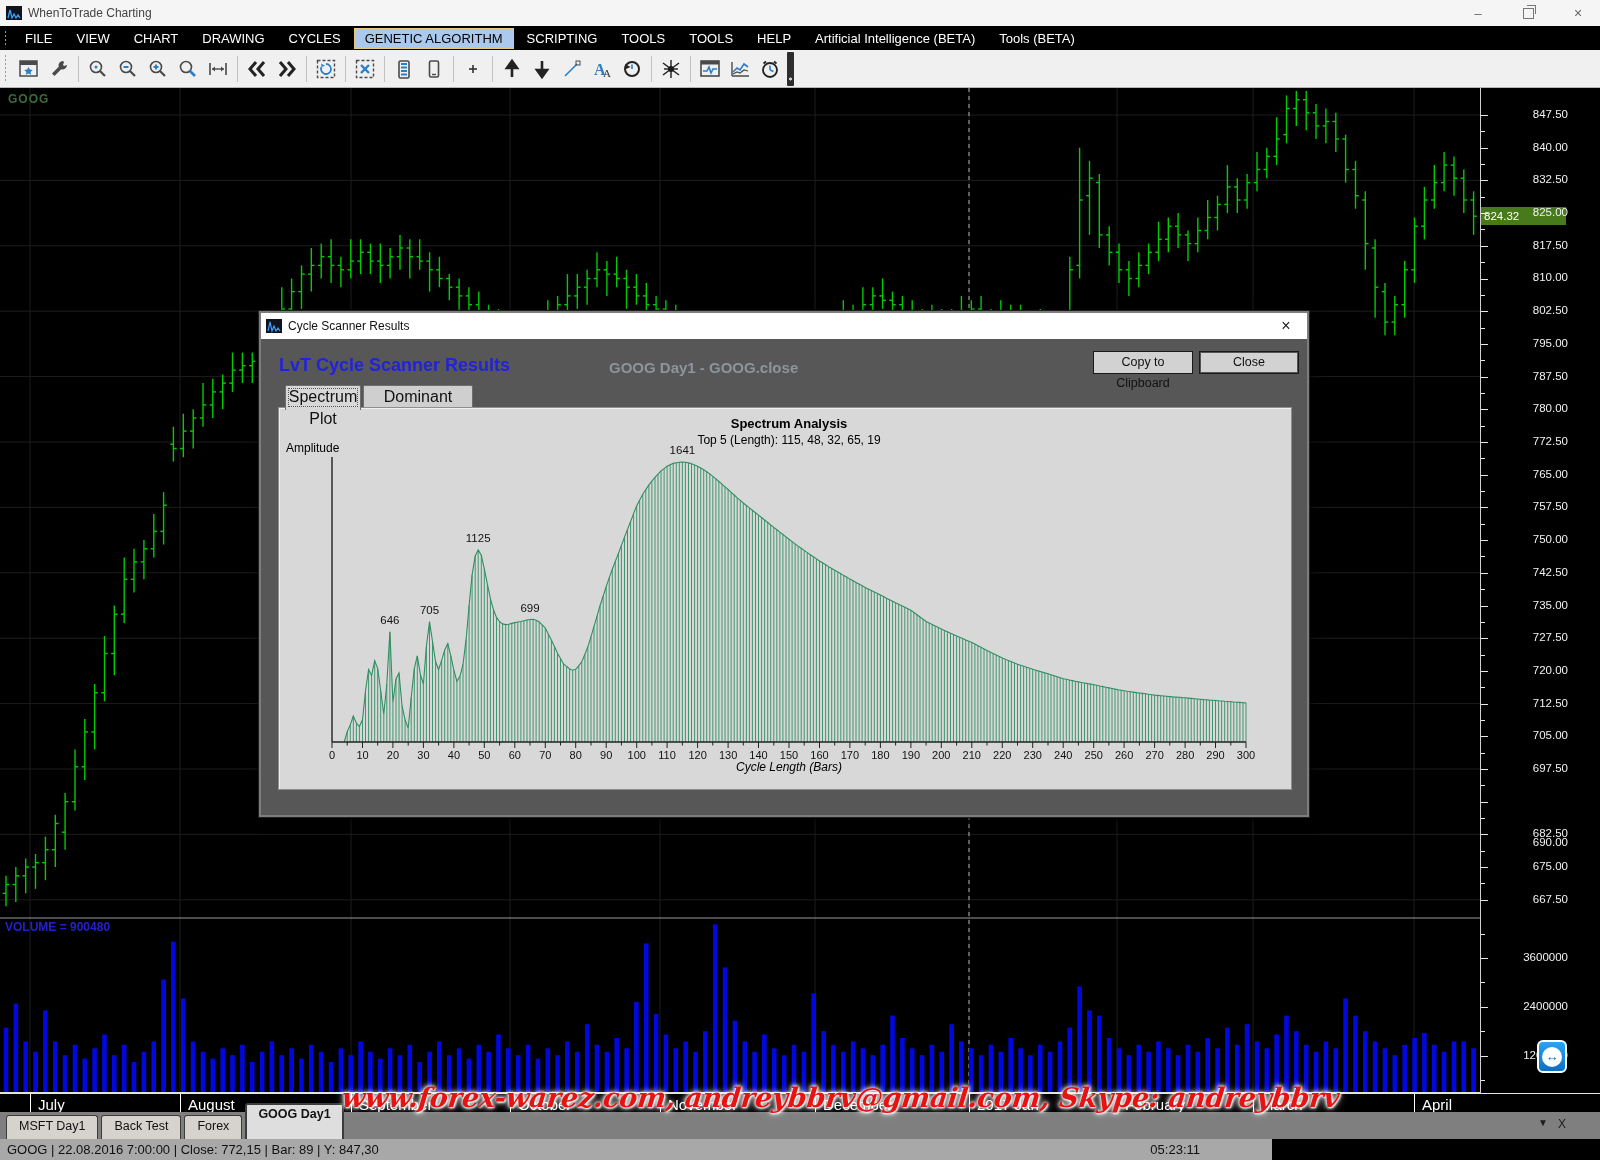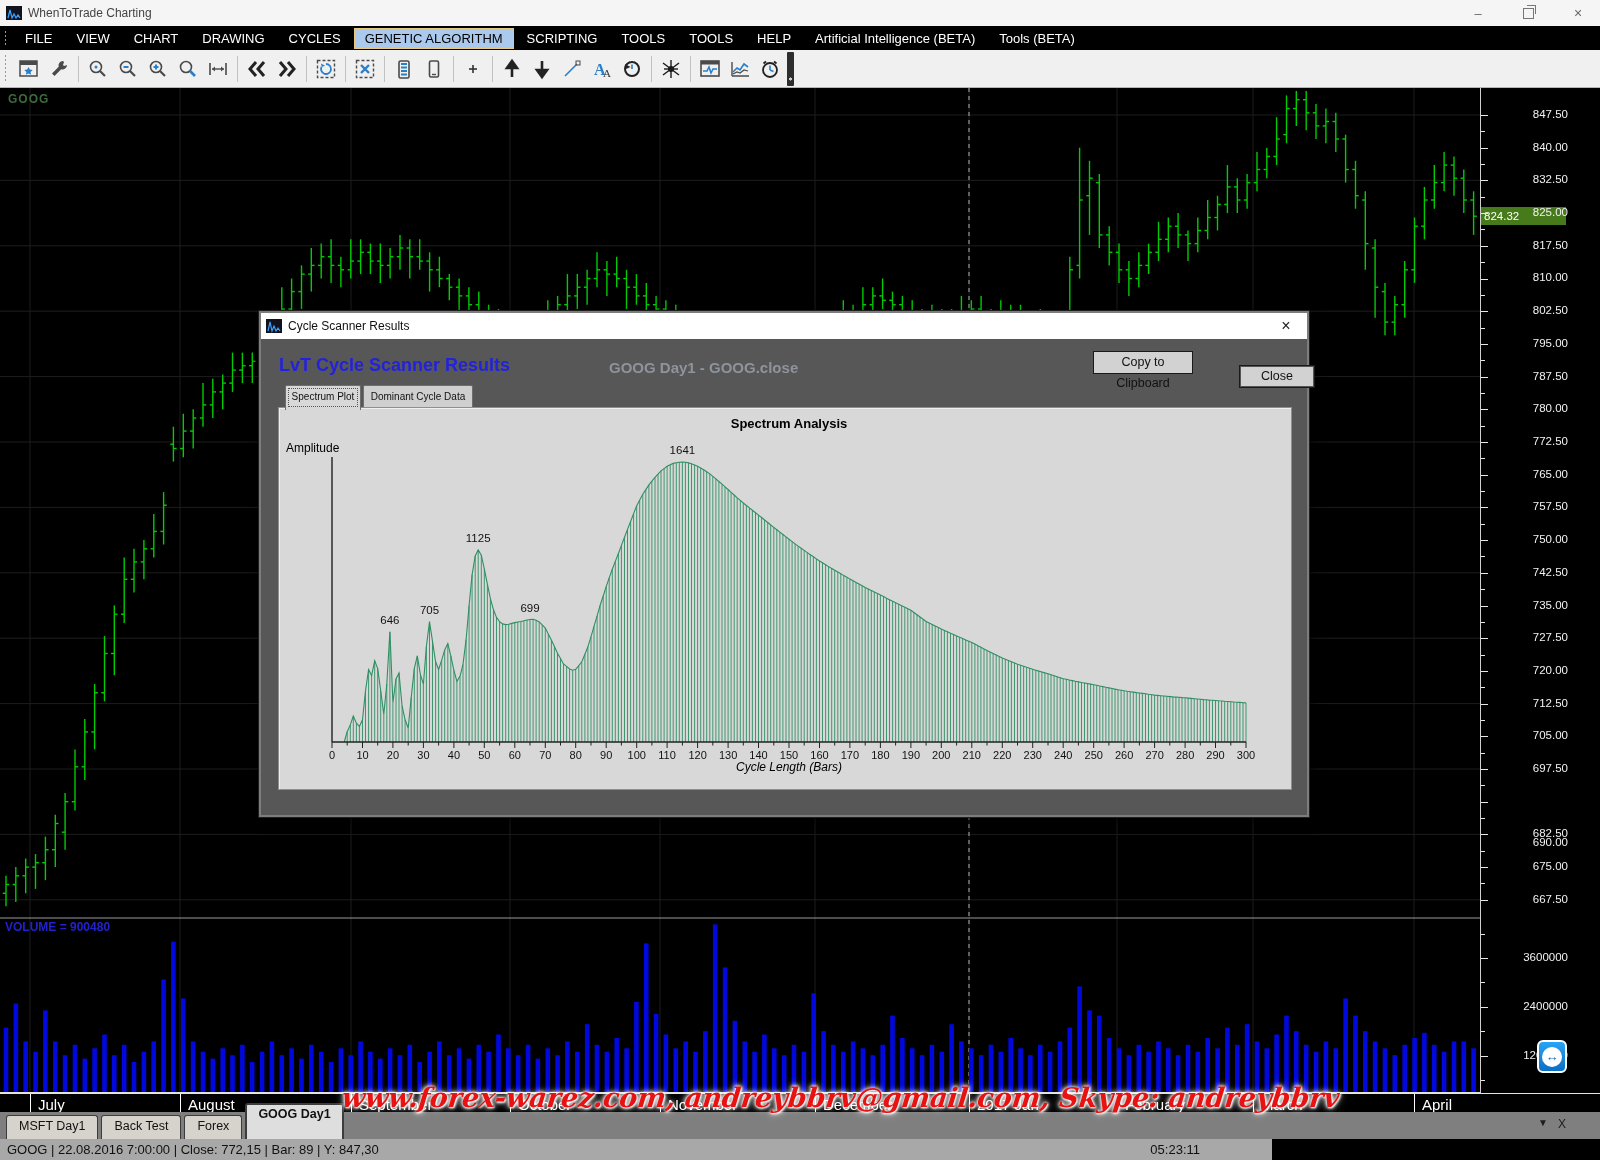--- a/index.html
+++ b/index.html
@@ -68,23 +68,23 @@
      box-shadow:inset 0 0 0 2px #7d7d7d,3px 4px 10px rgba(0,0,0,.6);box-sizing:border-box;z-index:30;}
   #dlg-titlebar{position:absolute;left:2px;top:2px;right:2px;height:26px;background:#fff;display:flex;align-items:center;}
   #dlg-title{font-size:12px;color:#111;margin-left:6px;}
   #dlg-close{position:absolute;right:10px;top:2px;width:22px;height:22px;display:flex;align-items:center;justify-content:center;
      color:#222;font-size:16px;}
   #dlg-heading{position:absolute;left:20px;top:44px;font-size:18px;font-weight:bold;color:#2222dd;}
   #dlg-subtitle{position:absolute;left:350px;top:48px;font-size:15px;font-weight:bold;color:#8e949b;}
   .dlg-btn{position:absolute;top:40px;height:23px;background:#d2d2d2;border:1px solid #1a1a1a;
      font-size:12.5px;color:#111;text-align:center;line-height:21px;box-sizing:border-box;}
   #btn-copy{left:834px;width:100px;}
-  #btn-close{left:980px;width:76px;border-width:1px;box-shadow:inset 0 0 0 1px #555;margin-top:14px;}
+  #btn-close{left:940px;width:100px;border-width:1px;box-shadow:inset 0 0 0 1px #555;}
   .dlg-tab{position:absolute;top:74px;height:23px;background:#cfcfcf;border:1px solid #6e6e6e;border-bottom:none;
-     border-radius:2px 2px 0 0;font-size:10px;color:#111;text-align:center;line-height:22px;box-sizing:border-box;}
+     border-radius:2px 2px 0 0;font-size:16px;color:#111;text-align:center;line-height:22px;box-sizing:border-box;}
   #tab-spectrum{left:26px;width:76px;background:#d8d8d8;z-index:2;height:25px;outline:1px dotted #555;outline-offset:-4px;}
   #tab-dominant{left:104px;width:110px;}
   #dlg-panel{position:absolute;left:19px;top:96px;width:1014px;height:383px;background:#d8d8d8;
      border:1px solid #8f8f8f;box-shadow:1px 1px 0 #efefef inset;box-sizing:border-box;}
   #spec-title{position:absolute;left:53px;top:8px;width:914px;text-align:center;font-size:13px;font-weight:bold;color:#000;}
   #spec-subtitle{position:absolute;left:53px;top:25px;width:914px;text-align:center;font-size:12px;color:#000;}
   #spec-ylabel{position:absolute;left:7px;top:33px;font-size:12px;color:#000;}
   #spec-xlabel{position:absolute;left:53px;top:352px;width:914px;text-align:center;font-size:12px;color:#000;font-style:italic;}
   #spec-svg{position:absolute;left:0;top:0;}
 </style>
@@ -1470,18 +1470,19 @@
           <line x1="951.8" y1="334" x2="951.8" y2="337.5" stroke="#222"></line>
           <line x1="967.0" y1="334" x2="967.0" y2="340" stroke="#222"></line>
           <text x="967.0" y="351" font-size="11" fill="#111" text-anchor="middle" font-family="Liberation Sans,sans-serif">300</text>
           <text x="110.9" y="215.8" font-size="11.5" fill="#111" text-anchor="middle" font-family="Liberation Sans,sans-serif">646</text>
           <text x="150.5" y="205.7" font-size="11.5" fill="#111" text-anchor="middle" font-family="Liberation Sans,sans-serif">705</text>
           <text x="199.2" y="134.0" font-size="11.5" fill="#111" text-anchor="middle" font-family="Liberation Sans,sans-serif">1125</text>
           <text x="251.0" y="203.5" font-size="11.5" fill="#111" text-anchor="middle" font-family="Liberation Sans,sans-serif">699</text>
           <text x="403.4" y="46.0" font-size="11.5" fill="#111" text-anchor="middle" font-family="Liberation Sans,sans-serif">1641</text>
         </svg>
       <div id="spec-title">Spectrum Analysis</div>
+      <div id="spec-subtitle">Top 5 (Length): 115, 48, 32, 65, 19</div>
       <div id="spec-ylabel">Amplitude</div>
       <div id="spec-xlabel">Cycle Length (Bars)</div>
     </div>
   </div>
 
 </div>
 
 </body></html>

